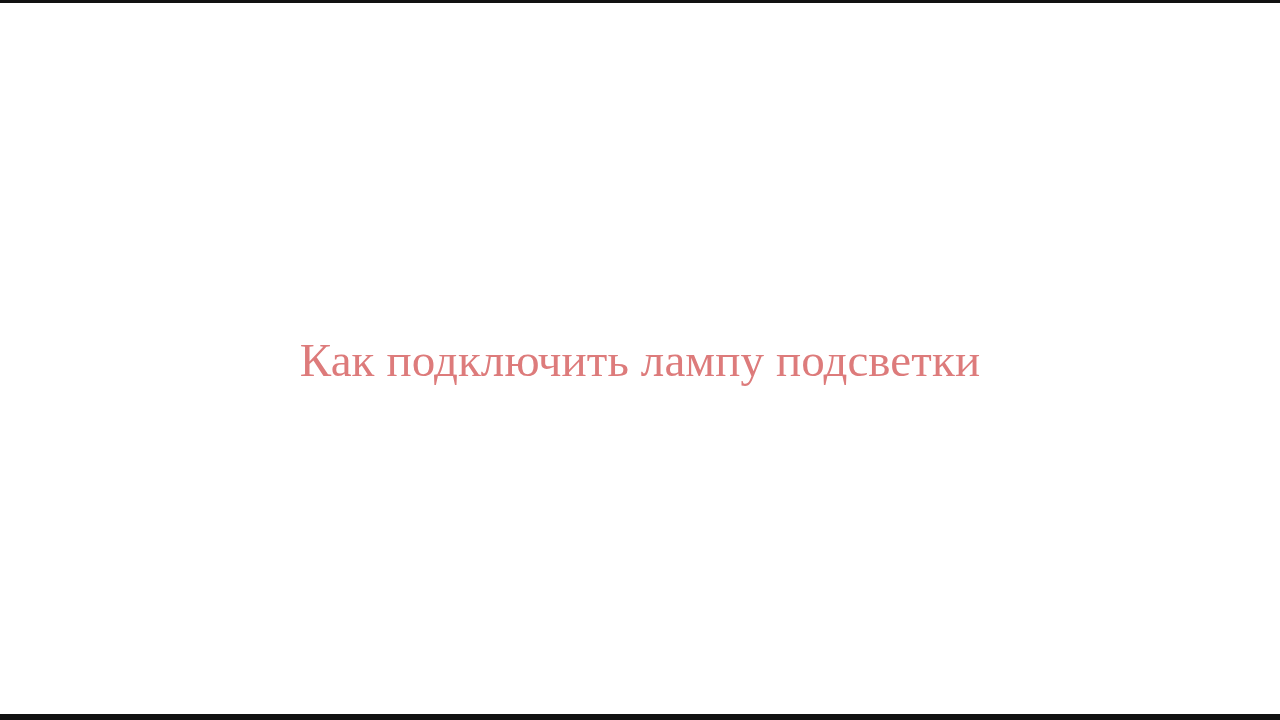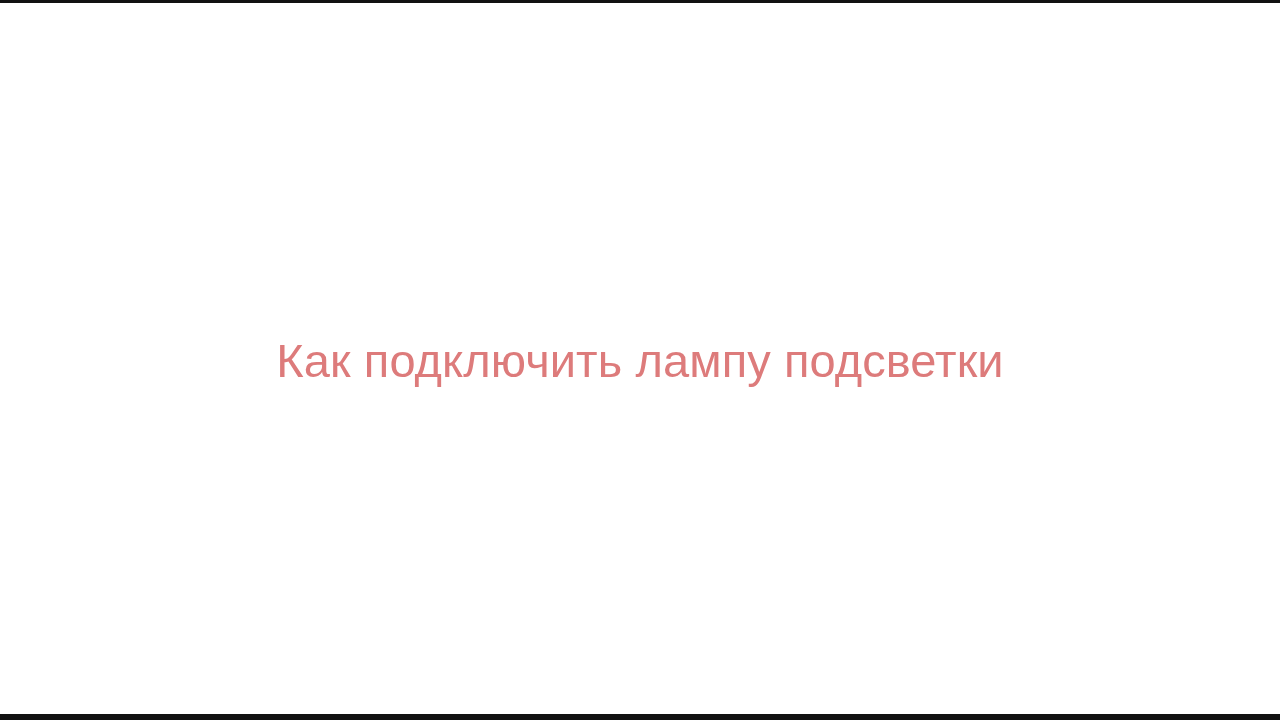--- a/index.html
+++ b/index.html
@@ -40,20 +40,21 @@
     left: 0;
     top: 0;
     width: 1280px;
     height: 720px;
     display: flex;
     flex-direction: column;
     align-items: center;
     justify-content: center;
     text-align: center;
     user-select: none;
+    font-family: Liberation Serif, serif;
   }
 
   .title-line {
     display: block;
     color: #dd7b7b;
     font-size: 47px;
     font-weight: 300;
     line-height: 61px;
     letter-spacing: 0.1px;
     white-space: nowrap;

